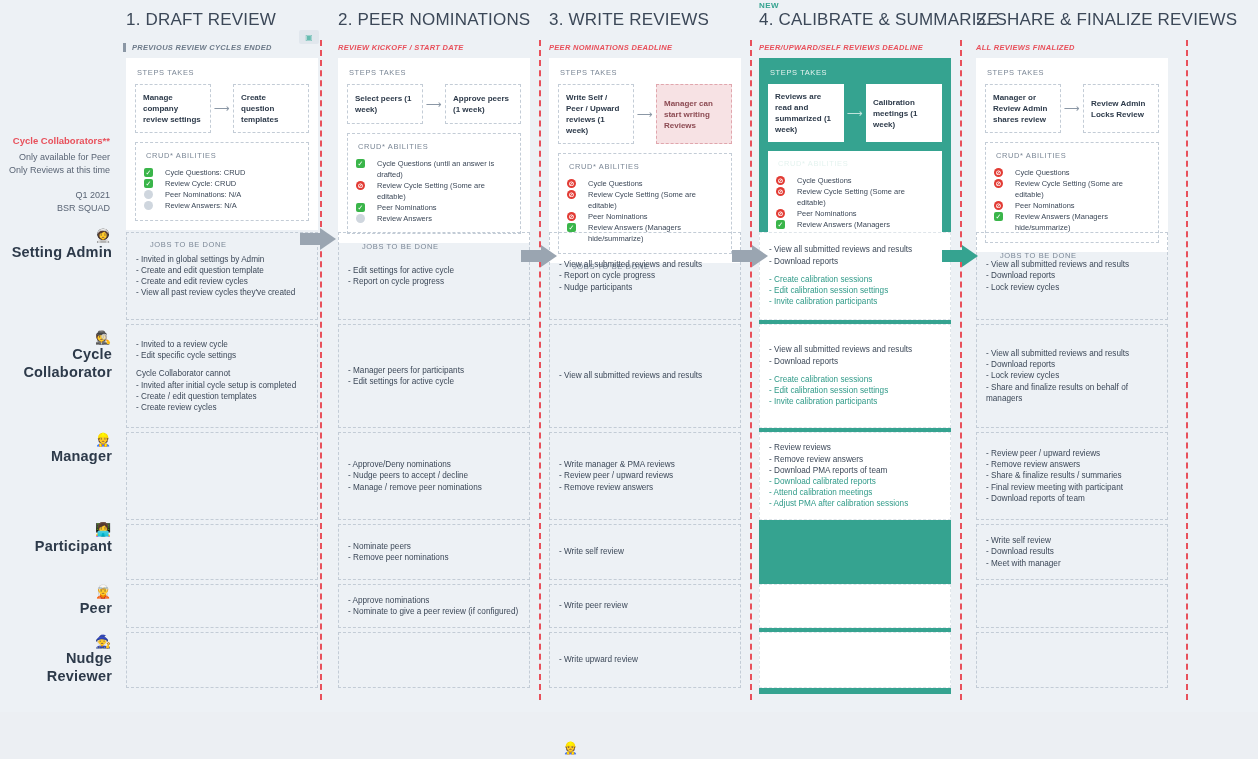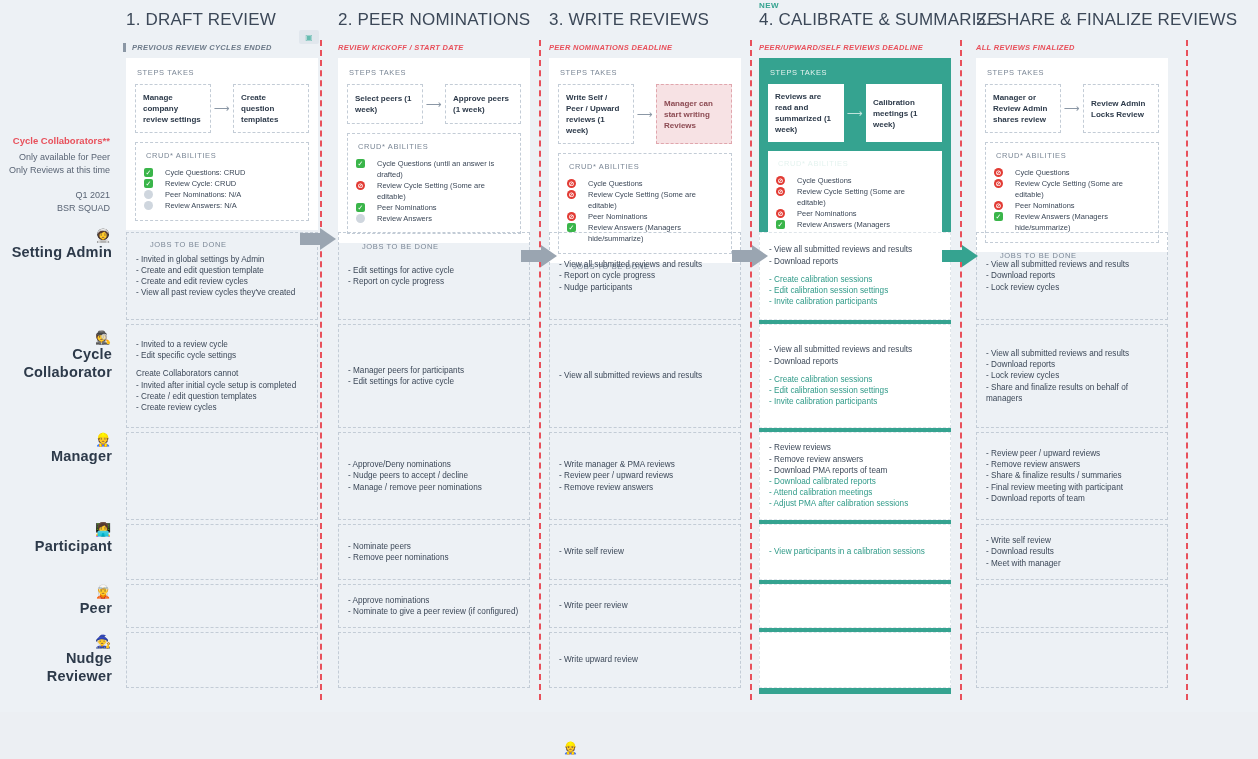--- a/index.html
+++ b/index.html
@@ -217,21 +217,21 @@
         <div class="job jobs-col" style="position: absolute; left: 8px; width: 192px; top: 232px; height: 88px;">
           <p class="">- Invited in global settings by Admin</p>
           <p class="">- Create and edit question template</p>
           <p class="">- Create and edit review cycles</p>
           <p class="">- View all past review cycles they've created</p>
         </div>
         <div class="job jobs-col" style="position: absolute; left: 8px; width: 192px; top: 324px; height: 104px;">
           <p class="">- Invited to a review cycle</p>
           <p class="">- Edit specific cycle settings</p>
           <div class="gap"></div>
-          <p class="">Create Collaborators cannot</p>
+          <p class="">Cycle Collaborator cannot</p>
           <p class="">- Invited after initial cycle setup is completed</p>
           <p class="">- Create / edit question templates</p>
           <p class="">- Create review cycles</p>
         </div>
         <div class="job jobs-col" style="position: absolute; left: 8px; width: 192px; top: 432px; height: 88px;"></div>
         <div class="job jobs-col" style="position: absolute; left: 8px; width: 192px; top: 524px; height: 56px;"></div>
         <div class="job jobs-col" style="position: absolute; left: 8px; width: 192px; top: 584px; height: 44px;"></div>
         <div class="job jobs-col" style="position: absolute; left: 8px; width: 192px; top: 632px; height: 56px;"></div>
       </div>
       <div class="col" style="left: 330px;">
@@ -392,23 +392,20 @@
           <p class="teal">- Invite calibration participants</p>
         </div>
         <div class="job jobs-col white" style="position: absolute; left: 8px; width: 192px; top: 432px; height: 88px;">
           <p class="">- Review reviews</p>
           <p class="">- Remove review answers</p>
           <p class="">- Download PMA reports of team</p>
           <p class="teal">- Download calibrated reports</p>
           <p class="teal">- Attend calibration meetings</p>
           <p class="teal">- Adjust PMA after calibration sessions</p>
         </div>
-        <div class="job jobs-col white" style="position: absolute; left: 8px; width: 192px; top: 524px; height: 56px;">
-          <p class="teal">- View participants in a calibration sessions</p>
-        </div>
         <div class="job jobs-col white" style="position: absolute; left: 8px; width: 192px; top: 584px; height: 44px;"></div>
         <div class="job jobs-col white" style="position: absolute; left: 8px; width: 192px; top: 632px; height: 56px;"></div>
       </div>
       <div class="col" style="left: 968px;">
         <div class="col-title">5. SHARE &amp; FINALIZE REVIEWS</div>
         <div class="col-dead ">ALL REVIEWS FINALIZED</div>
         <div class="panel">
           <div class="sec-label">STEPS TAKES</div>
           <div class="steps">
             <div class="step ">Manager or Review Admin shares review</div>

